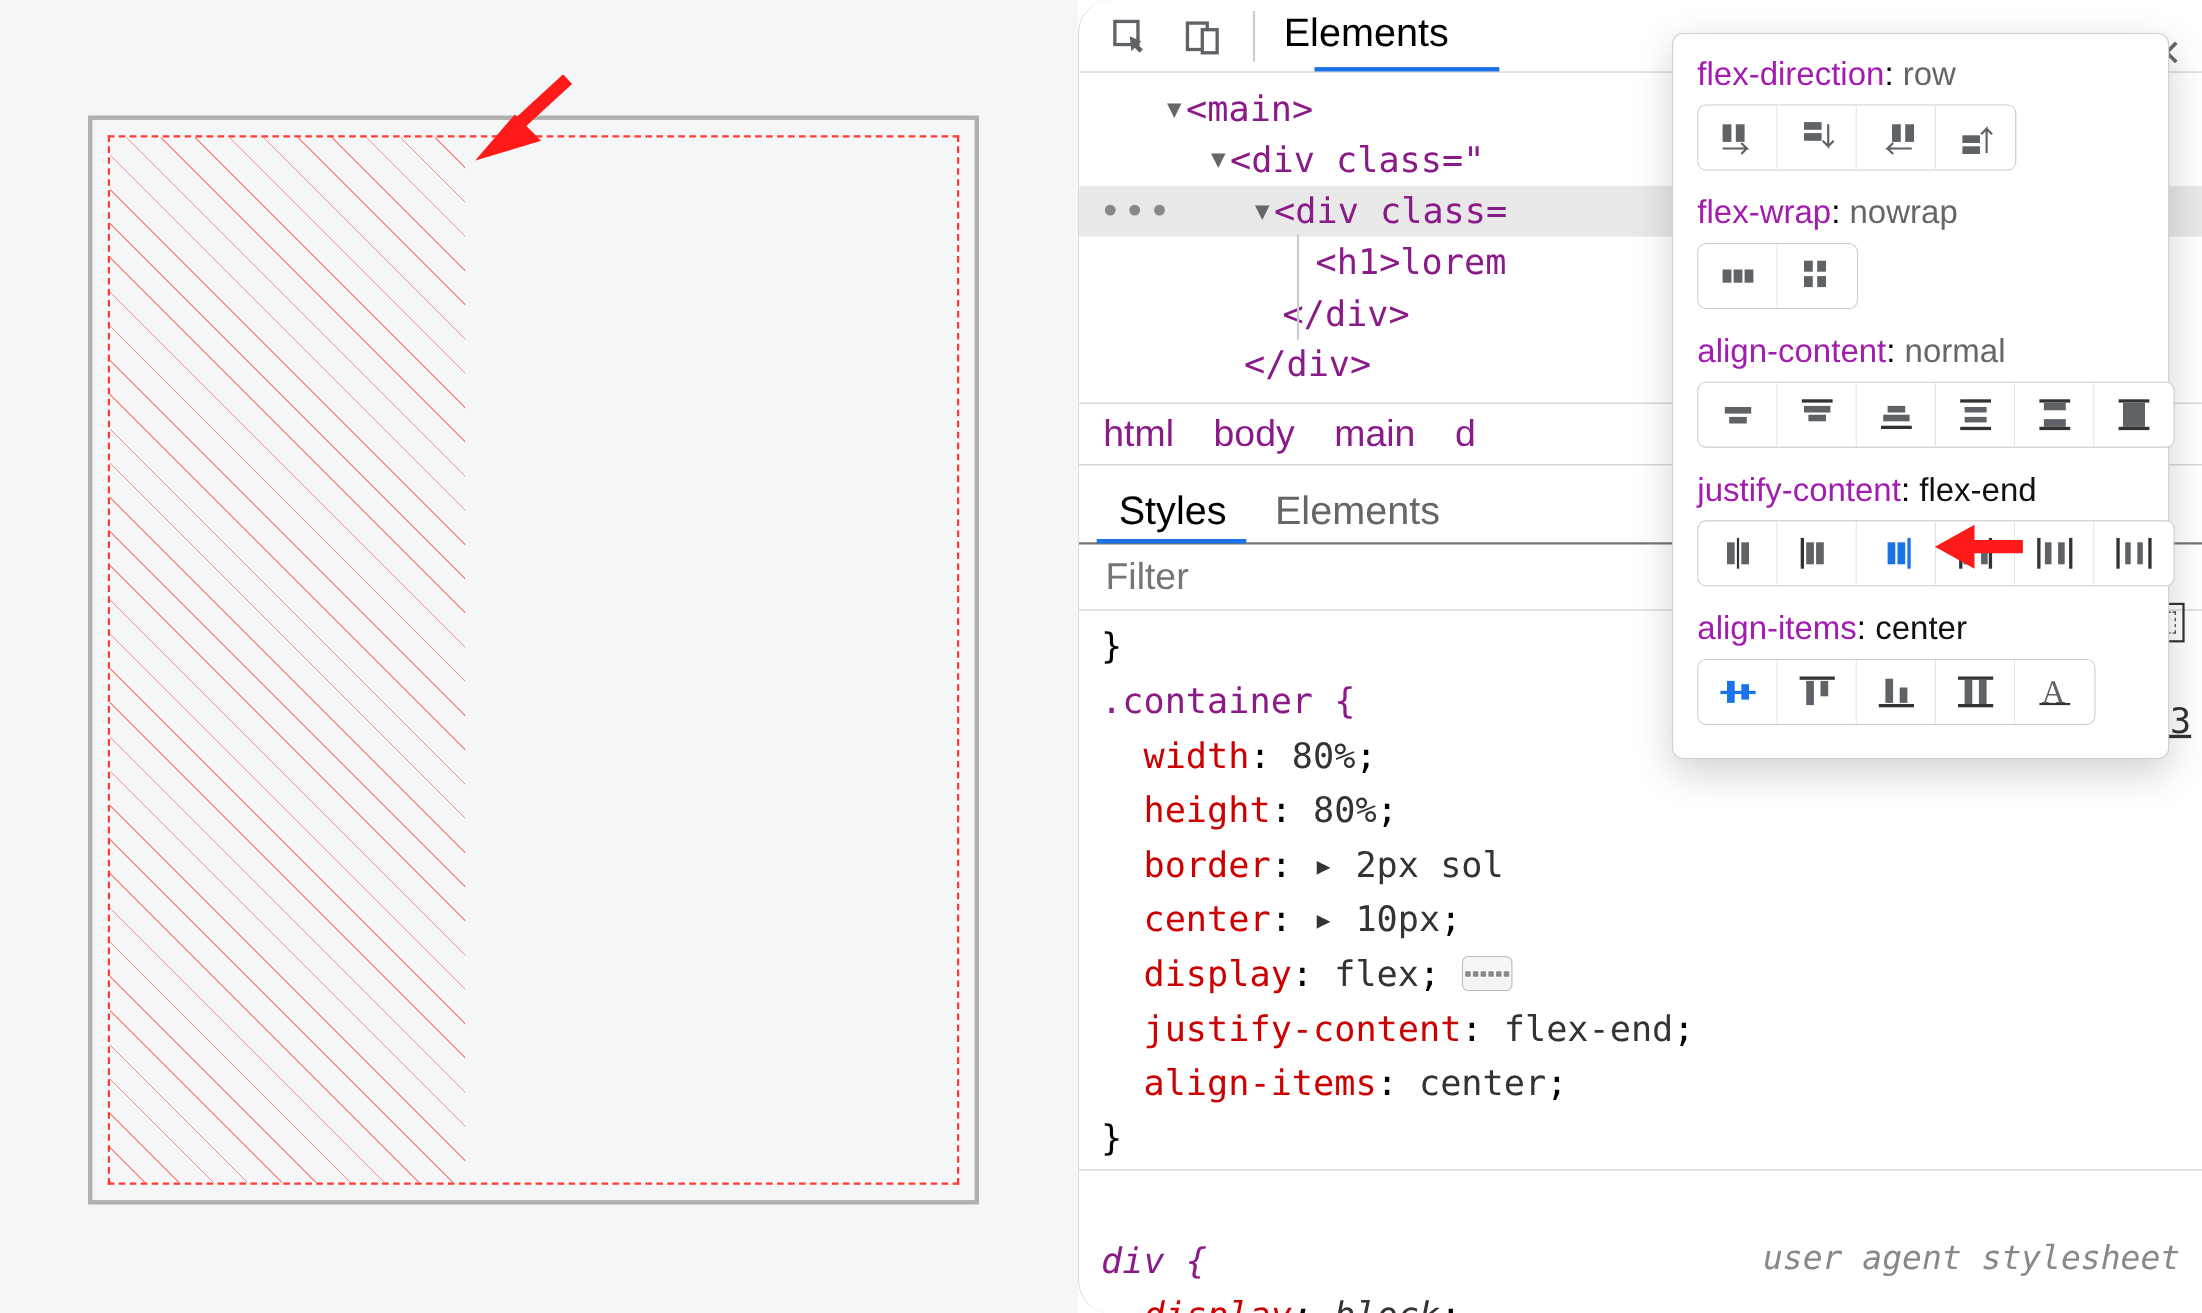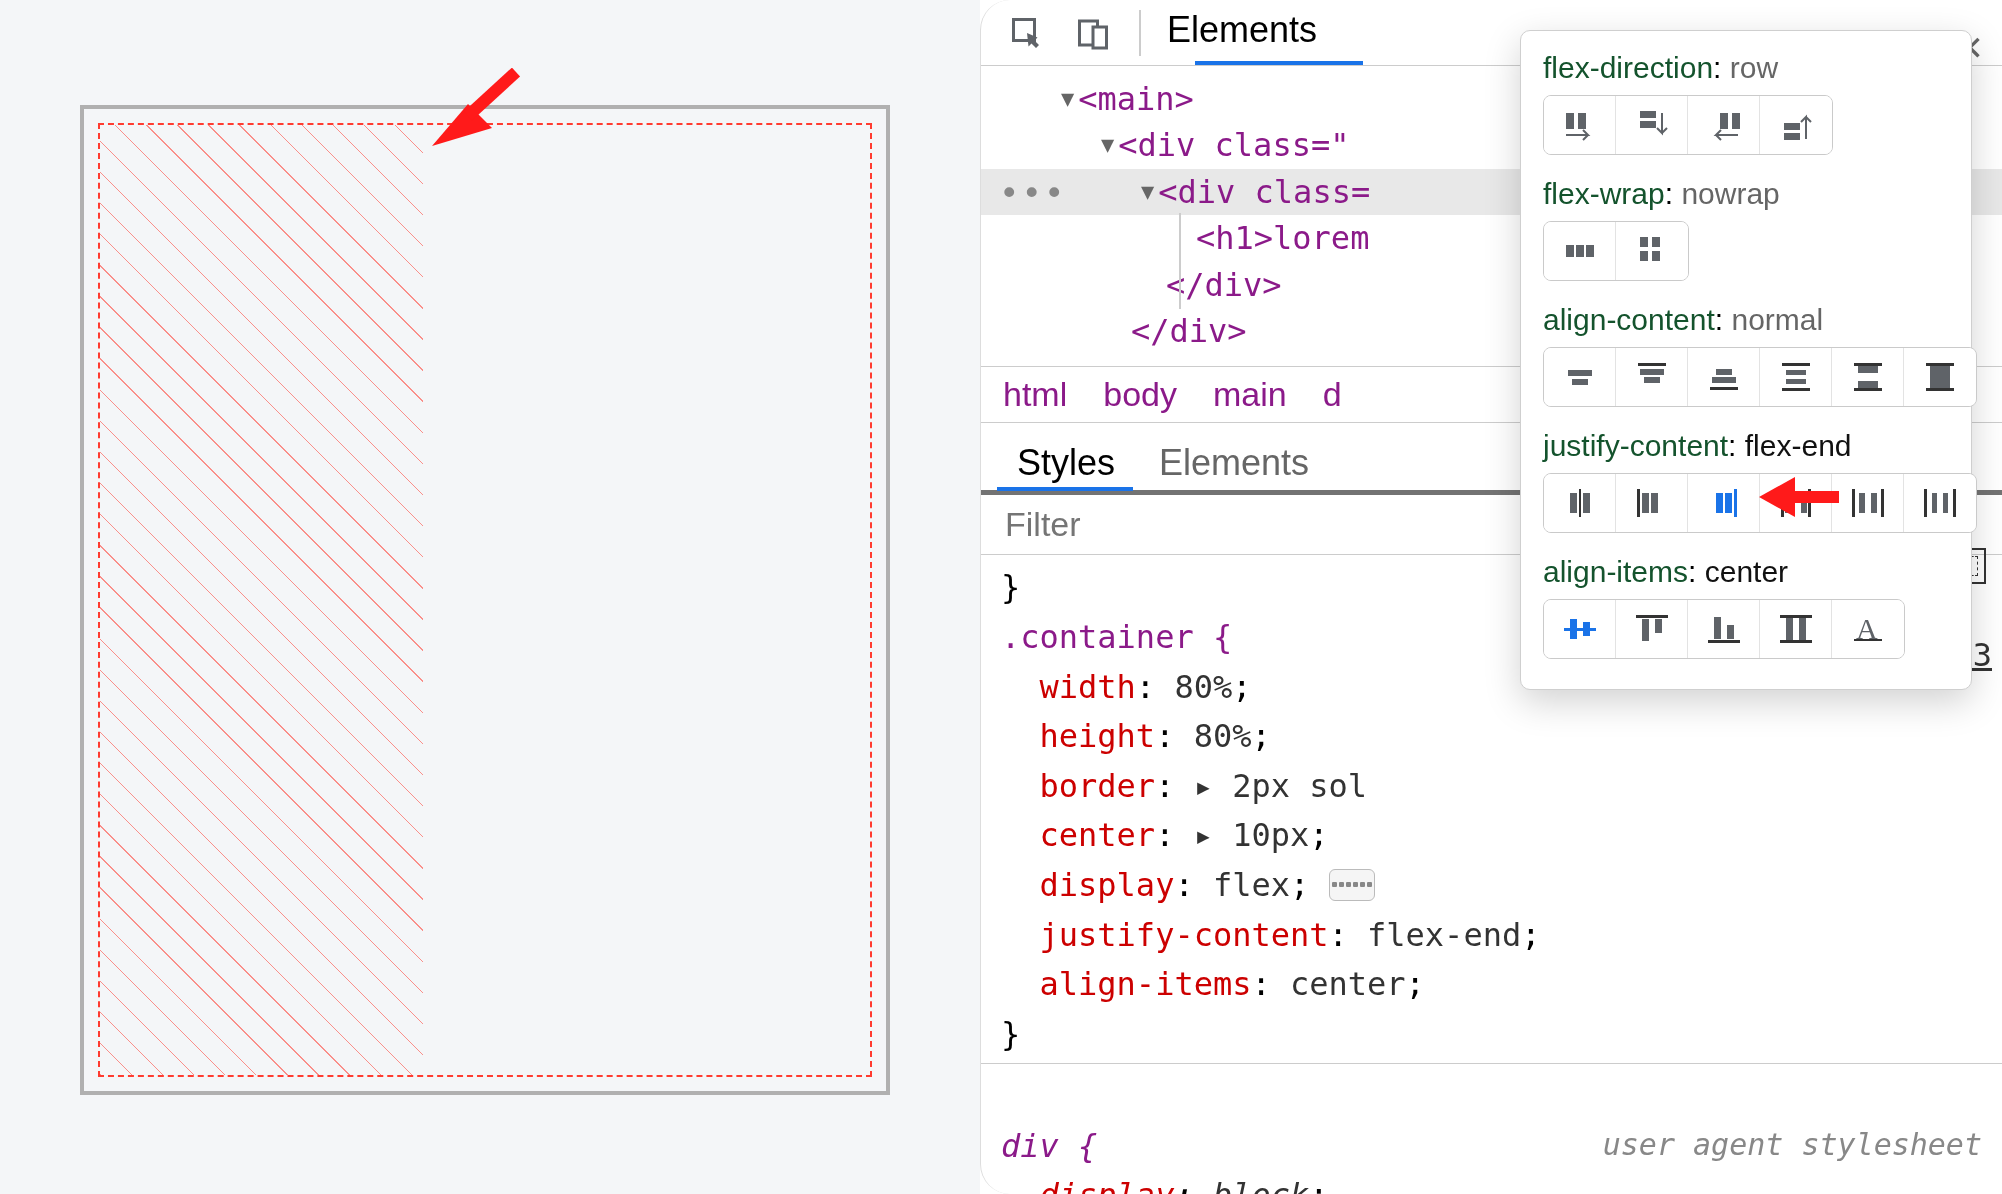--- a/index.html
+++ b/index.html
@@ -41,21 +41,21 @@
   .dom-indent3 { padding-left:135px; position:relative; }
   .dom-indent3a { padding-left:105px; }
   .tri { display:inline-block; color:#666; margin-right:4px; font-size:22px; position:relative; top:-4px;}
   .tag { color:#8b1a89; }
   .selected-row { background:#e8e8e8; }
   .dots { position:absolute; left:18px; color:#888; font-size:34px; letter-spacing:2px; top:0; }
   .guide { position:absolute; width:2px; background:#ccc;}
   
   .breadcrumb { border-top:1px solid #ccc; border-bottom:1px solid #ccc; display:flex; gap:36px; padding:8px 22px; font-size:34px; color:#8b1a89; }
   
-  .styles-tabs { display:flex; gap:44px; padding:12px 36px 0 36px; position:relative; border-bottom:5px solid #737373; height:72px; align-items:center;}
+  .styles-tabs { display:flex; gap:44px; padding:12px 36px 0 36px; position:relative; border-bottom:2px solid #737373; height:72px; align-items:center;}
   .styles-tab { font-size:36px; color:#666; }
   .styles-tab.active { color:#000; }
   .styles-underline { position:absolute; bottom:-1px; height:4px; background:#1a73e8; }
   
   .filter-row { border-bottom:1px solid #ccc; padding:10px 24px; display:flex; align-items:center;justify-content:flex-end; }
   .filter-input { border:none; outline:none; font-size:34px; color:#666; background:transparent; flex:1; }
   
   .code-block { font-family: Menlo, monospace; font-size:32px; line-height:1.55; padding:8px 20px 4px 20px; border-bottom:1px solid #ccc; position:relative; white-space:pre; overflow:hidden;}
   .sel { color:#8b1a89; }
   .prop { color:#cc0000; }
@@ -69,21 +69,21 @@
   .ghost-box { position:absolute; right:16px; top:548px; width:32px; height:36px; border:2px solid #333;}
   .ghost-inner{ position:absolute; inset:6px; border:1px dashed #333;}
   .flex-popup-real {
     position:absolute; top:30px; right:30px; width:452px;
     background:#fff; border:1px solid #cfcfcf; border-radius:10px;
     box-shadow:0 12px 36px rgba(0,0,0,0.18);
     padding:20px 22px 26px 22px;
   }
   .pop-group { margin-bottom:22px; }
   .pop-head { font-size:30px; margin-bottom:10px; }
-  .pop-key { color:#14532d; }
+  .pop-key { color:#a21caf; }
   .pop-val { color:#666; }
   .pop-val.dark { color:#111; }
   .btn-row { display:flex; gap:0; border:1px solid #cacaca; border-radius:8px; overflow:hidden; width:max-content;}
   .pop-btn { width:72px; height:58px; display:flex; align-items:center; justify-content:center; background:#fff; border-right:1px solid #e3e3e3; cursor:pointer;}
   .pop-btn:last-child{ border-right:none; }
   .pop-btn.active { background:#fff; }
   svg.icn { width:40px; height:40px; }
   .bar{ fill:#5f6368;}
   .bar-blue{ fill:#1a73e8;}
   .thinline{ fill:#333;}

